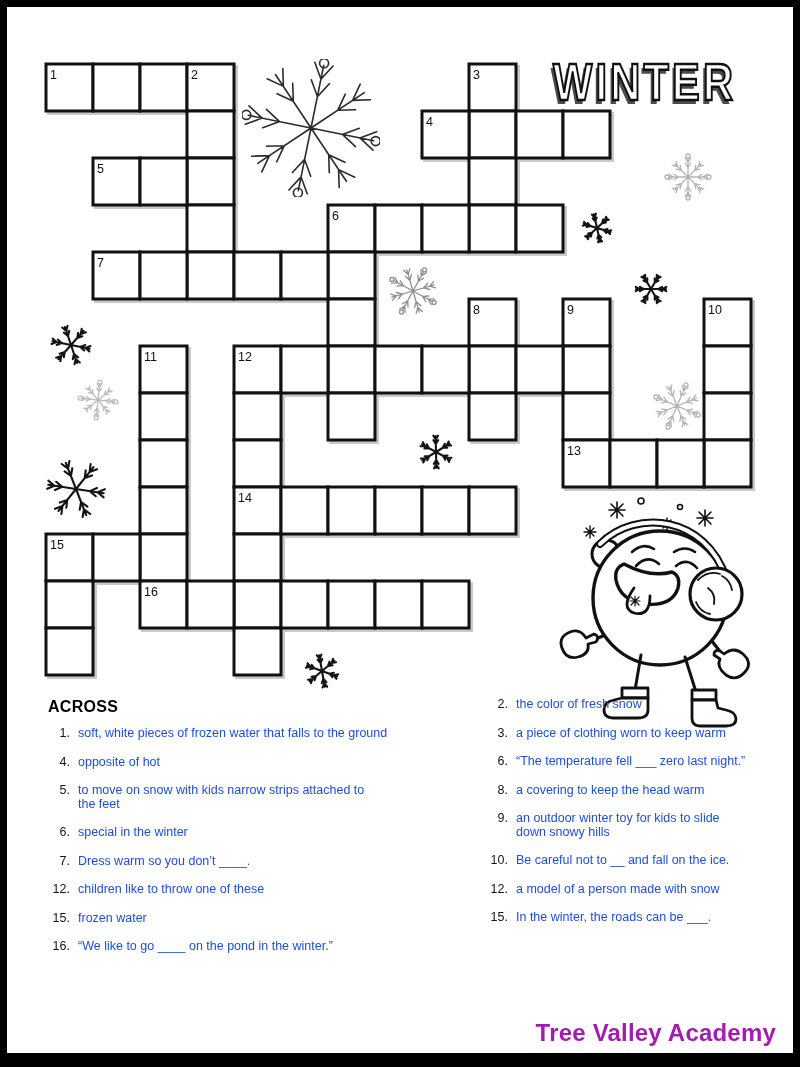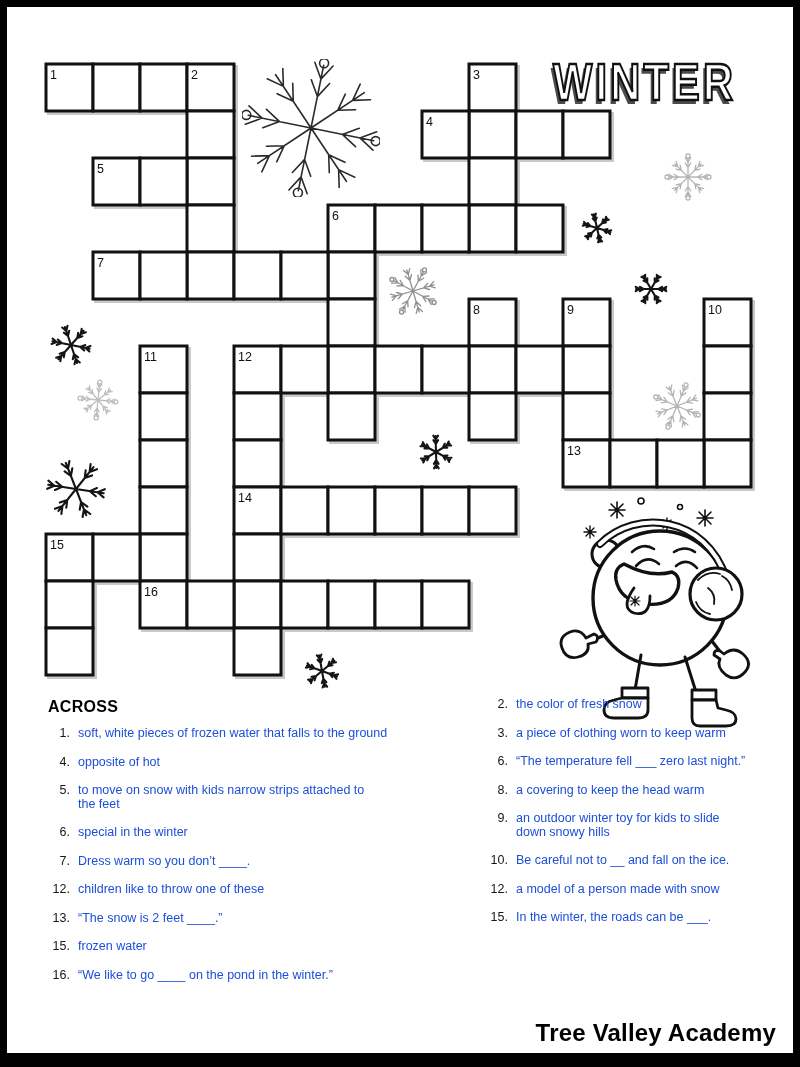--- a/index.html
+++ b/index.html
@@ -257,24 +257,20 @@
       </div>
       <div class="clue-item">
         <span class="clue-num">7.</span>
         <span class="clue-text">Dress warm so you don’t ____.</span>
       </div>
       <div class="clue-item">
         <span class="clue-num">12.</span>
         <span class="clue-text">children like to throw one of these</span>
       </div>
       <div class="clue-item">
-        <span class="clue-num">13.</span>
-        <span class="clue-text">“The snow is 2 feet ____.”</span>
-      </div>
-      <div class="clue-item">
         <span class="clue-num">15.</span>
         <span class="clue-text">frozen water</span>
       </div>
       <div class="clue-item">
         <span class="clue-num">16.</span>
         <span class="clue-text">“We like to go ____ on the pond in the winter.”</span>
       </div>
     </div>
 </div>
 
@@ -309,21 +305,21 @@
         <span class="clue-num">12.</span>
         <span class="clue-text">a model of a person made with snow</span>
       </div>
       <div class="clue-item">
         <span class="clue-num">15.</span>
         <span class="clue-text">In the winter, the roads can be ___.</span>
       </div>
     </div>
 </div>
 
-<div id="footer" style="color: #000000;">Tree Valley Academy</div>
+<div id="footer" style="color: #a21caf;">Tree Valley Academy</div>
 
 <div id="frame-top" class="frame"></div>
 <div id="frame-left" class="frame"></div>
 <div id="frame-right" class="frame"></div>
 <div id="frame-bottom" class="frame"></div>
 
 <svg width="138" height="138" viewBox="-69 -69 138 138" class="flake" style="left: 242px; top: 59px;">
     <path d="M0,0L62.7,12.7M31.4,6.4l16.8,-6.1M31.4,6.4l13.1,12.2M48.9,9.9l16.8,-6.1M48.9,9.9l13.1,12.2M0,0L35.4,53.3M17.7,26.7l16.2,7.6M17.7,26.7l0.6,17.9M27.6,41.6l16.2,7.6M27.6,41.6l0.6,17.9M0,0L-12.7,62.7M-6.4,31.4l6.1,16.8M-6.4,31.4l-12.2,13.1M-9.9,48.9l6.1,16.8M-9.9,48.9l-12.2,13.1M0,0L-53.3,35.4M-26.7,17.7l-7.6,16.2M-26.7,17.7l-17.9,0.6M-41.6,27.6l-7.6,16.2M-41.6,27.6l-17.9,0.6M0,0L-62.7,-12.7M-31.4,-6.4l-16.8,6.1M-31.4,-6.4l-13.1,-12.2M-48.9,-9.9l-16.8,6.1M-48.9,-9.9l-13.1,-12.2M0,0L-35.4,-53.3M-17.7,-26.7l-16.2,-7.6M-17.7,-26.7l-0.6,-17.9M-27.6,-41.6l-16.2,-7.6M-27.6,-41.6l-0.6,-17.9M0,0L12.7,-62.7M6.4,-31.4l-6.1,-16.8M6.4,-31.4l12.2,-13.1M9.9,-48.9l-6.1,-16.8M9.9,-48.9l12.2,-13.1M0,0L53.3,-35.4M26.7,-17.7l7.6,-16.2M26.7,-17.7l17.9,-0.6M41.6,-27.6l7.6,-16.2M41.6,-27.6l17.9,-0.6" fill="none" stroke="#2b2b2b" stroke-width="1.6" stroke-linecap="round"></path>
     <circle cx="64.7" cy="13.1" r="4.5" fill="none" stroke="#2b2b2b" stroke-width="1.6"></circle>
     <circle cx="-13.1" cy="64.7" r="4.5" fill="none" stroke="#2b2b2b" stroke-width="1.6"></circle>

